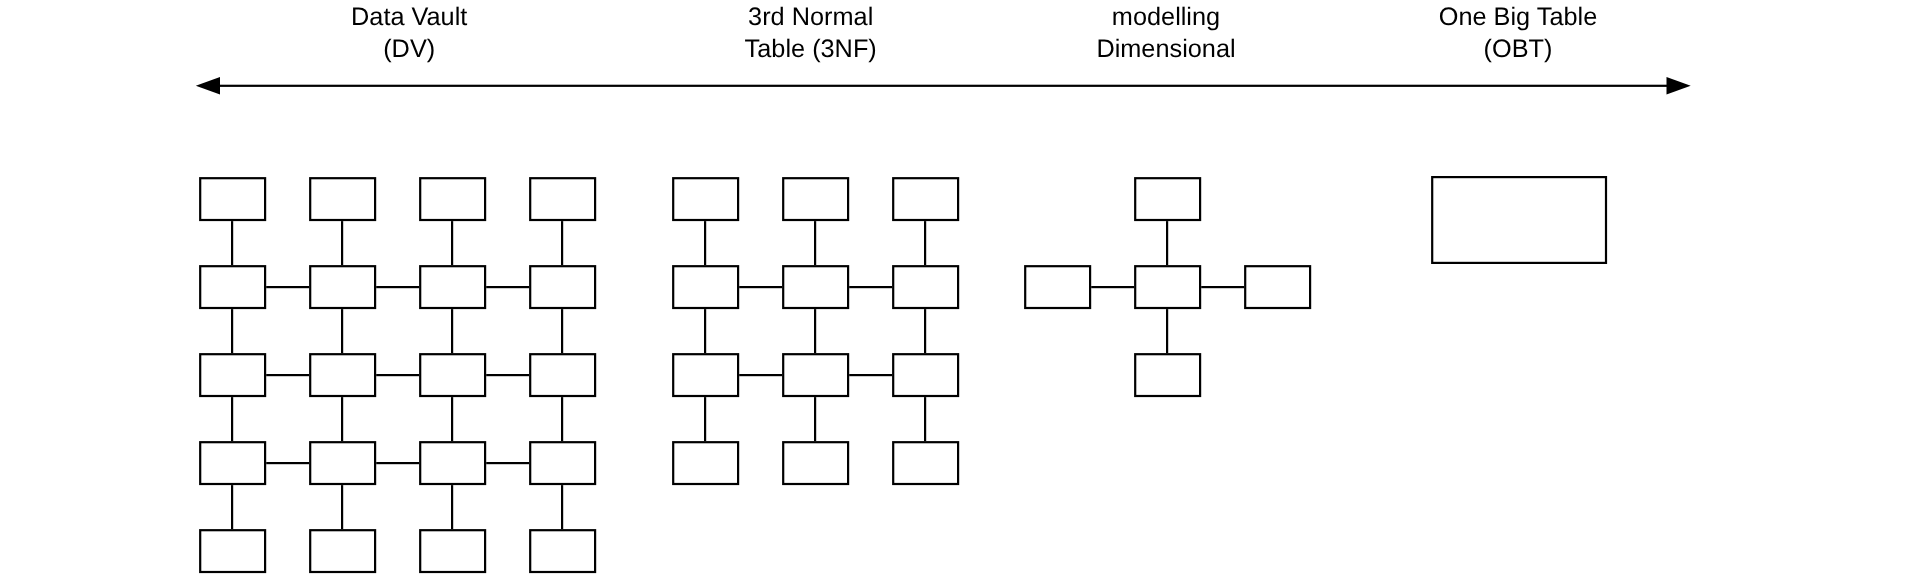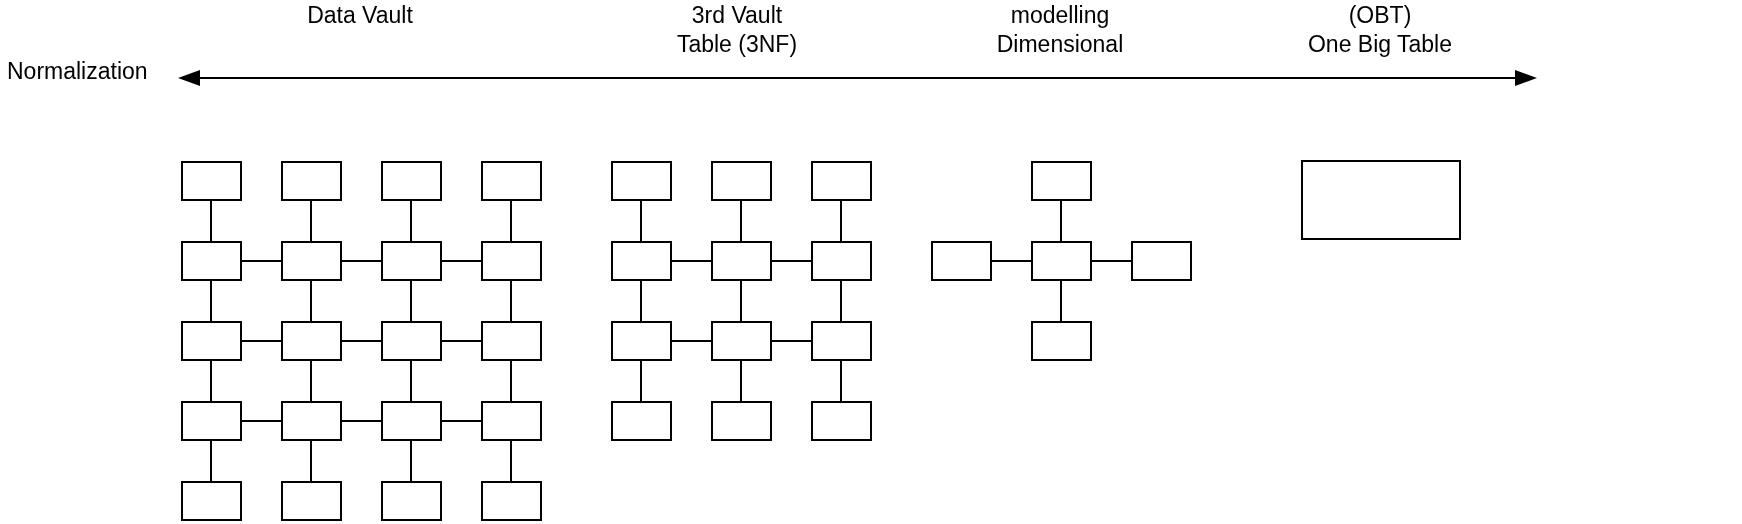--- a/index.html
+++ b/index.html
@@ -46,40 +46,40 @@
     font-size: 23px;
     line-height: 29px;
   }
 </style>
 </head>
 <body>
 
 <div class="canvas">
 
   <div class="layer">
-    <span class="axis-label left">Normalization</span>
     <span class="arrowhead left" style="left: 178px; top: 70px;"></span>
     <span class="arrow-line" style="left: 190px; width: 1335px; top: 77px;"></span>
     <span class="arrowhead right" style="left: 1515px; top: 70px;"></span>
   </div>
 
-  <div class="col-title" style="left: 200px;">
+  <div class="col-title" style="left: 212px;">
     <div>Data Vault</div>
+    <div>(DV)</div>
   </div>
   <div class="col-title" style="left: 577px;">
-    <div>3rd Vault</div>
+    <div>3rd Normal</div>
     <div>Table (3NF)</div>
   </div>
   <div class="col-title" style="left: 900px;">
     <div>modelling</div>
     <div>Dimensional</div>
   </div>
   <div class="col-title" style="left: 1220px;">
+    <div>One Big Table</div>
     <div>(OBT)</div>
-    <div>One Big Table</div>
   </div>
 
   <div class="layer">
       <div class="box" style="left: 181px; top: 161px; width: 61px; height: 40px;"></div>
       <div class="box" style="left: 281px; top: 161px; width: 61px; height: 40px;"></div>
       <div class="box" style="left: 381px; top: 161px; width: 61px; height: 40px;"></div>
       <div class="box" style="left: 481px; top: 161px; width: 61px; height: 40px;"></div>
       <div class="box" style="left: 181px; top: 241px; width: 61px; height: 40px;"></div>
       <div class="box" style="left: 281px; top: 241px; width: 61px; height: 40px;"></div>
       <div class="box" style="left: 381px; top: 241px; width: 61px; height: 40px;"></div>

